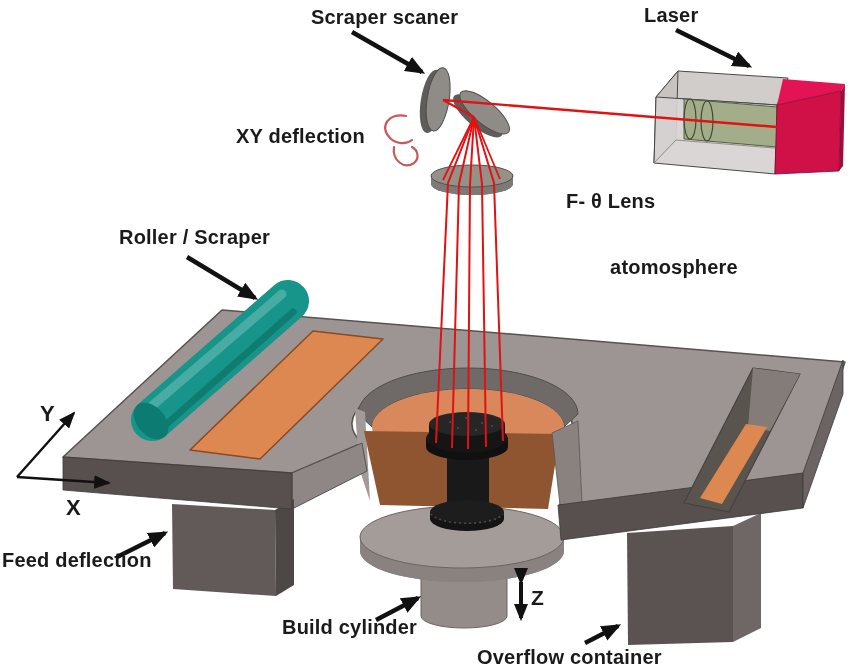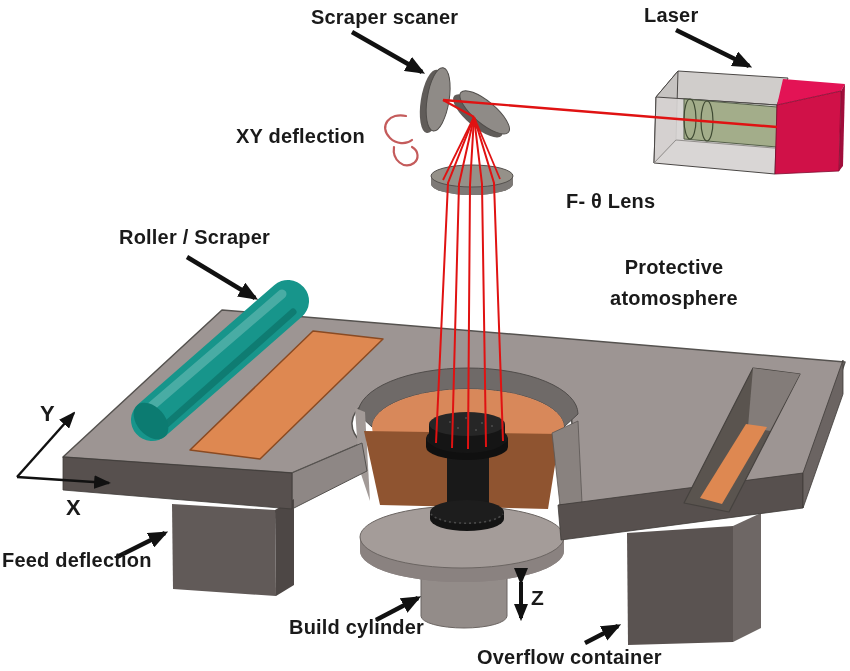--- a/index.html
+++ b/index.html
@@ -166,23 +166,22 @@
     <line x1="17" y1="477" x2="74" y2="413" stroke-width="2.4" marker-end="url(#mAxis)"></line>
     <line x1="521" y1="582" x2="521" y2="618" stroke-width="4" marker-start="url(#mArrow)" marker-end="url(#mArrow)"></line>
   </g>
 </svg>
 
   <div class="lbl" style="left:311px;top:6px;">Scraper scaner</div>
   <div class="lbl" style="left:644px;top:4px;">Laser</div>
   <div class="lbl" style="left:200px;top:125px;margin-left:36px;">XY deflection</div>
   <div class="lbl" style="left:566px;top:190px;">F- θ Lens</div>
   <div class="lbl" id="protective" style="left:594px;top:252px;">
-    <div>Protective</div>
     <div>atomosphere</div>
   </div>
   <div class="lbl" style="left:119px;top:226px;">Roller / Scraper</div>
   <div class="lbl" style="left:2px;top:549px;">Feed deflection</div>
-  <div class="lbl" style="left:289px;top:616px;">Build cylinder</div>
+  <div class="lbl" style="left:282px;top:616px;">Build cylinder</div>
   <div class="lbl" style="left:477px;top:646px;">Overflow container</div>
   <div class="lbl axis" style="left:66px;top:495px;">X</div>
   <div class="lbl axis" style="left:40px;top:401px;">Y</div>
   <div class="lbl zlab" style="left:531px;top:586px;">Z</div>
 </div>
 
 </body></html>

